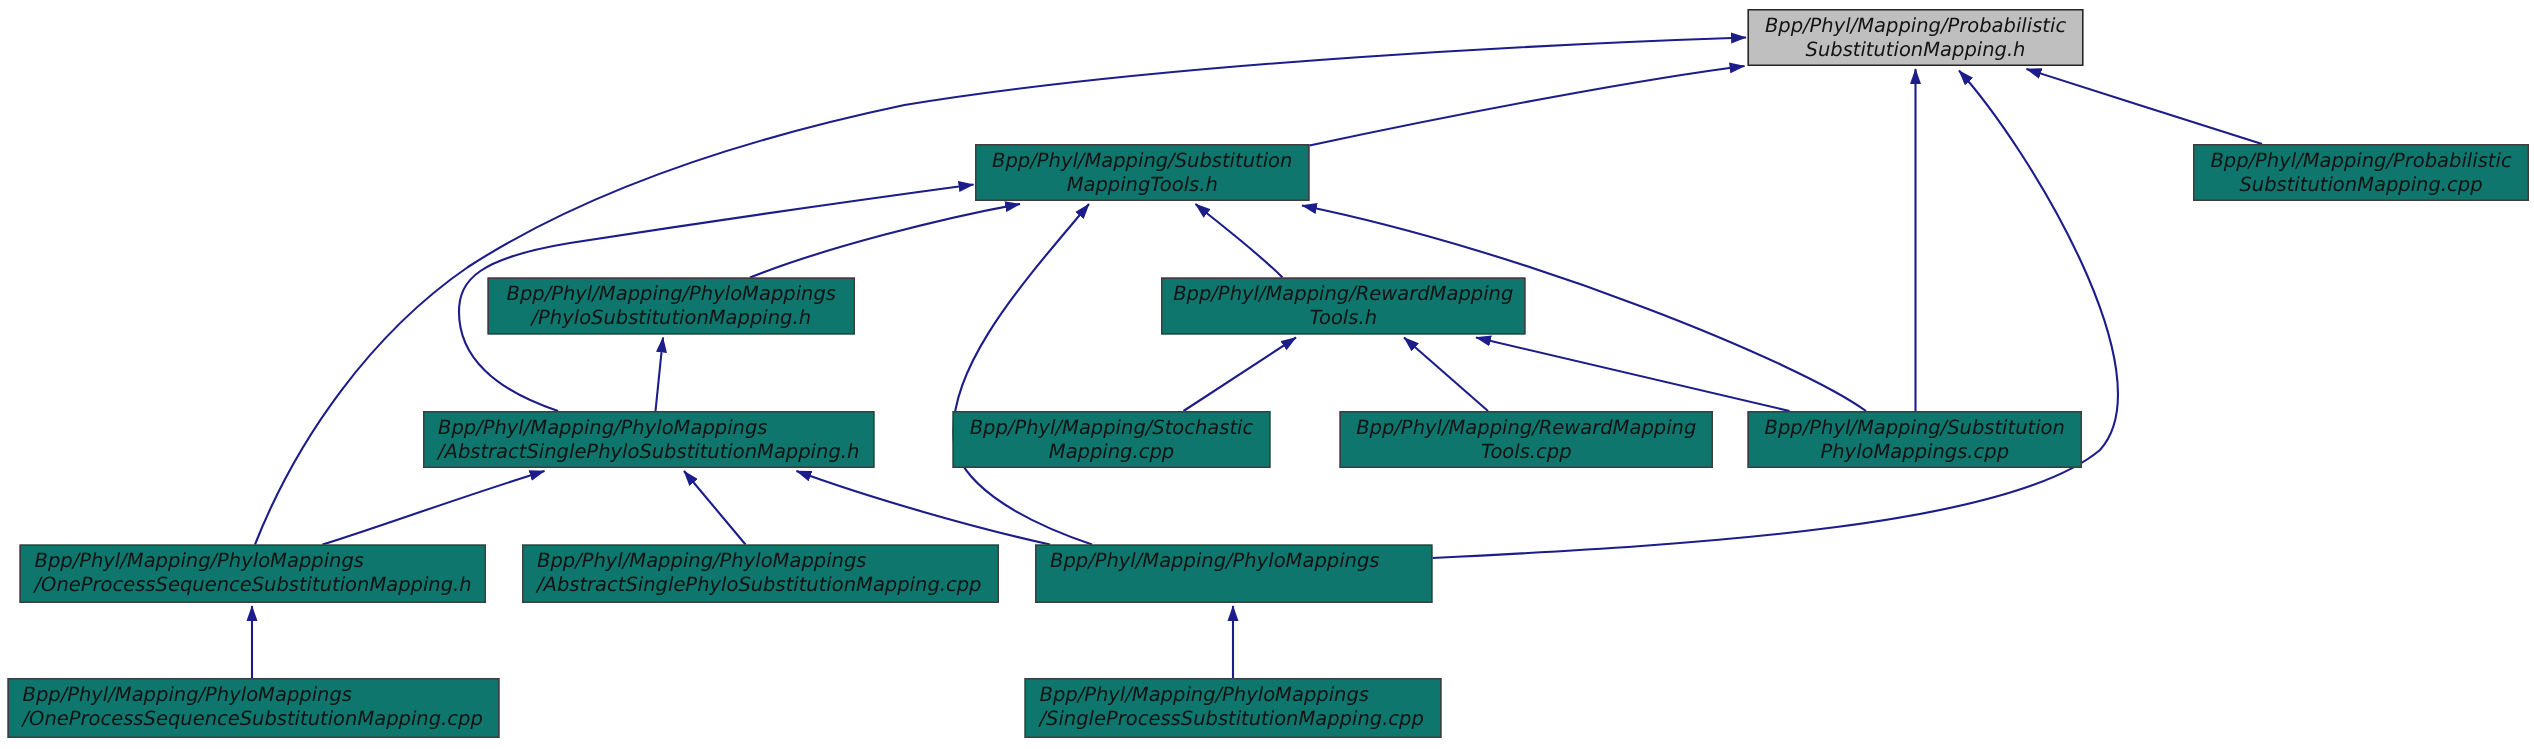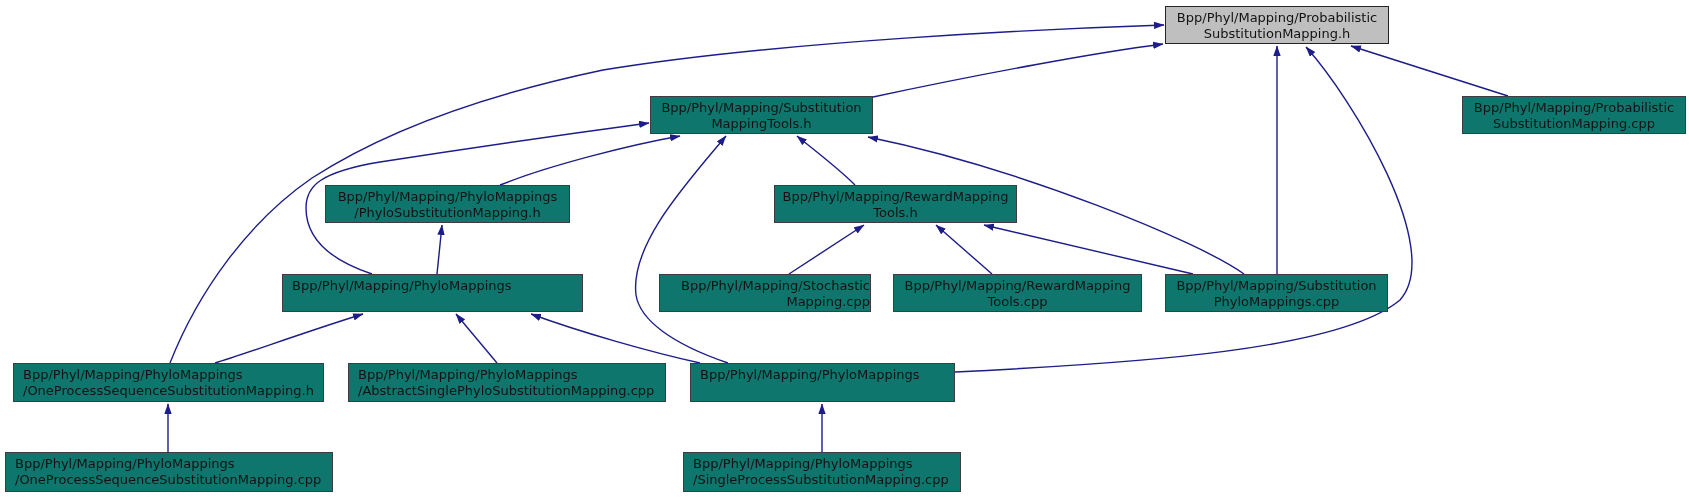--- a/index.html
+++ b/index.html
@@ -2,21 +2,21 @@
 <html><head>
 <meta charset="utf-8">
 <style>
   html,body{margin:0;padding:0;}
   body{width:1689px;height:499px;background:#ffffff;position:relative;font-family:"DejaVu Sans",sans-serif;}
   #edge-layer{position:absolute;left:0;top:0;}
   .node{position:absolute;box-sizing:border-box;background:#0f766e;border:1.4px solid #3d3d3d;color:#131313;font-size:13px;line-height:15.5px;padding-top:3px;white-space:nowrap;}
   .node.center{text-align:center;}
   .node.left{text-align:left;padding-left:9px;}
   .node.highlight{background:#bfbfbf;border:1.9px solid #242424;}
-  .node span{display:block;}
+  .node span{display:block;font-style:italic;}
 </style>
 </head>
 <body>
 
 <div id="graph-container">
     <svg width="1689" height="499" id="edge-layer">
       <defs>
         <marker id="arrow" viewBox="0 0 10 7" refX="9.5" refY="3.5" markerWidth="10.5" markerHeight="7.4" markerUnits="userSpaceOnUse" orient="auto">
           <path d="M0,0 L10,3.5 L0,7 Z" fill="#1c1c8a"></path>
         </marker>
@@ -56,22 +56,23 @@
     <div class="node center" style="left: 325px; top: 185px; width: 245px; height: 38px;">
       <span>Bpp/Phyl/Mapping/PhyloMappings</span>
       <span>/PhyloSubstitutionMapping.h</span>
     </div>
     <div class="node center" style="left: 774px; top: 185px; width: 243px; height: 38px;">
       <span>Bpp/Phyl/Mapping/RewardMapping</span>
       <span>Tools.h</span>
     </div>
     <div class="node left" style="left: 282px; top: 274px; width: 301px; height: 38px;">
       <span>Bpp/Phyl/Mapping/PhyloMappings</span>
+      <span>/AbstractSinglePhyloSubstitutionMapping.h</span>
     </div>
-    <div class="node center" style="left: 659px; top: 274px; width: 212px; height: 38px; text-align: right;">
+    <div class="node center" style="left: 635px; top: 274px; width: 212px; height: 38px;">
       <span>Bpp/Phyl/Mapping/Stochastic</span>
       <span>Mapping.cpp</span>
     </div>
     <div class="node center" style="left: 893px; top: 274px; width: 249px; height: 38px;">
       <span>Bpp/Phyl/Mapping/RewardMapping</span>
       <span>Tools.cpp</span>
     </div>
     <div class="node center" style="left: 1165px; top: 274px; width: 223px; height: 38px;">
       <span>Bpp/Phyl/Mapping/Substitution</span>
       <span>PhyloMappings.cpp</span>

